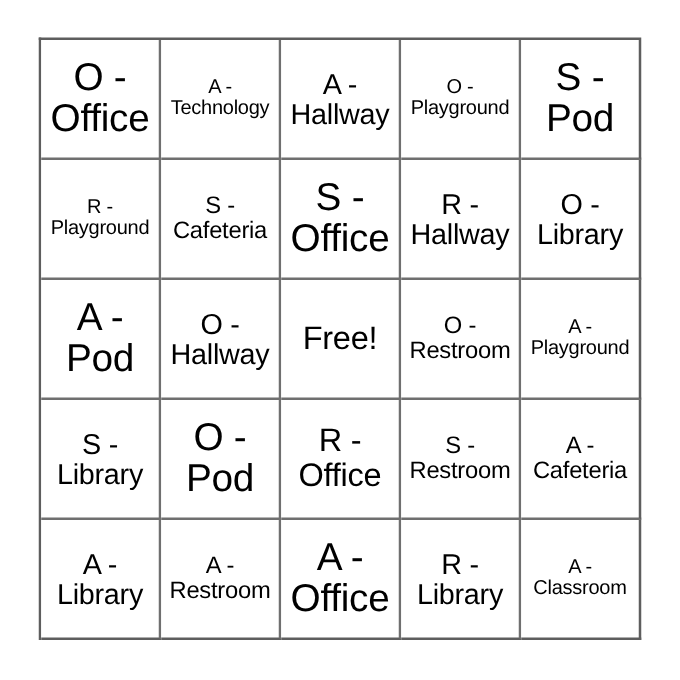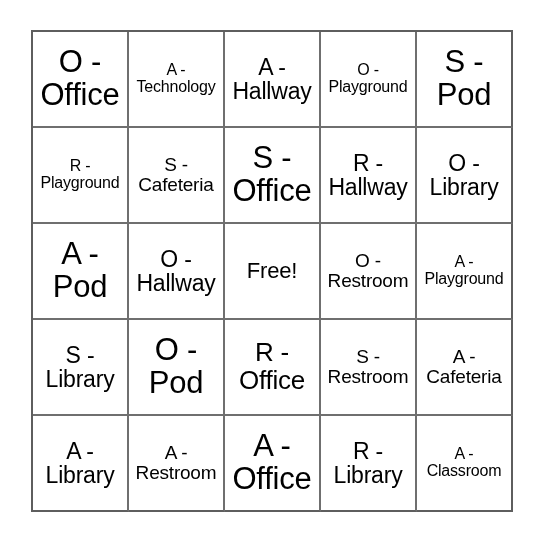--- a/index.html
+++ b/index.html
@@ -55,21 +55,21 @@
     white-space: pre-line;
     word-break: normal;
   }
 
   
   .size-xl   .cell-text { font-size: 31px; }
   .size-lg   .cell-text { font-size: 26px; }
   .size-md   .cell-text { font-size: 23px; }
   .size-sm   .cell-text { font-size: 19px; }
   .size-xs   .cell-text { font-size: 16px; }
-  .size-free .cell-text { font-size: 22px; }
+  .size-free .cell-text { font-size: 26px; }
 </style>
 </head>
 <body>
 
 <div id="bingo-card">
     <div class="bingo-cell size-xl">
       <span class="cell-text">O -
 Office</span>
     </div>
     <div class="bingo-cell size-xs">

